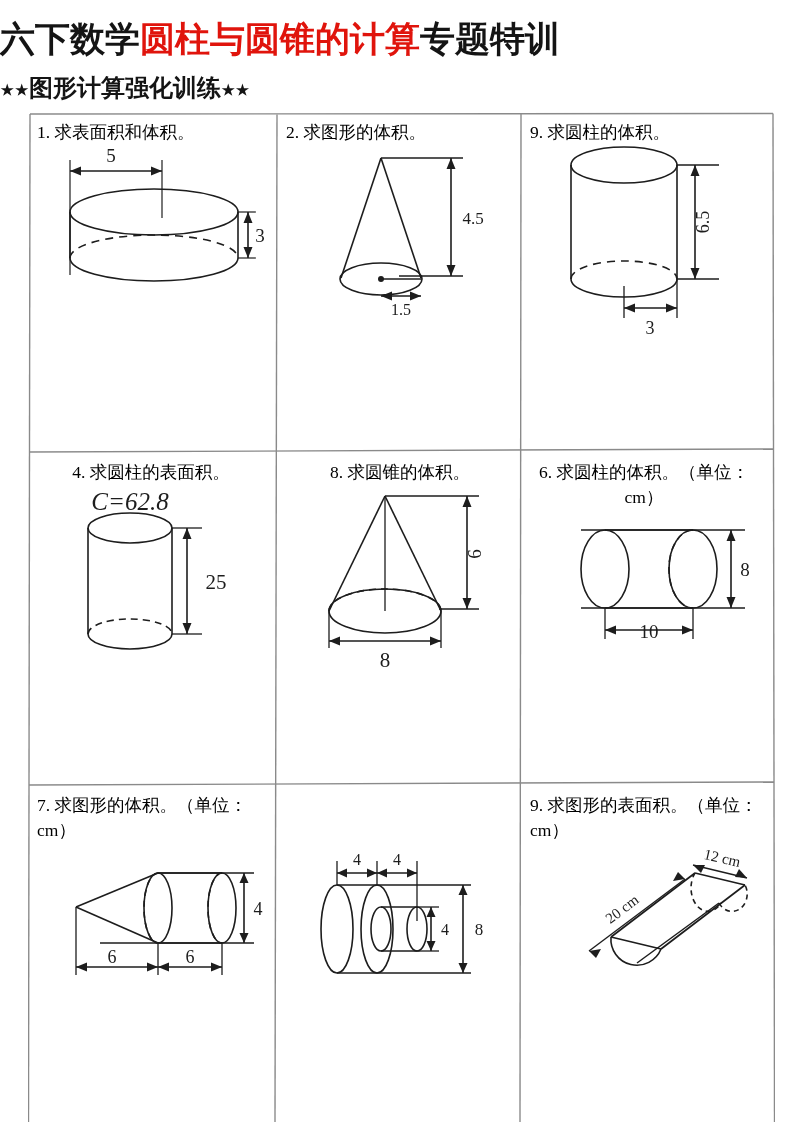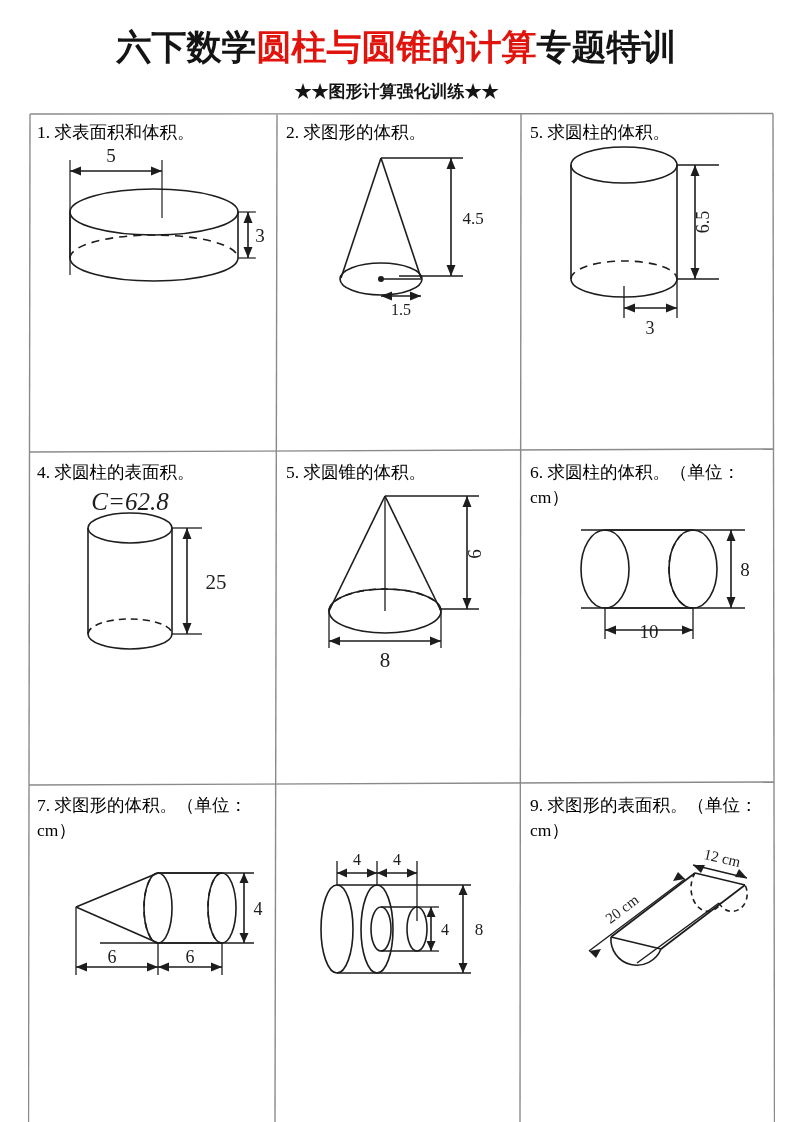--- a/index.html
+++ b/index.html
@@ -11,42 +11,41 @@
     width: 793px;
     height: 1122px;
     position: relative;
     font-family: "Liberation Sans", "DejaVu Sans", sans-serif;
     overflow: hidden;
   }
 
   
   #header {
     position: absolute;
-    left: 0; top: 8px;
+    left: 0; top: 0;
     width: 793px;
-    text-align: center;
   }
   #main-title {
     margin: 0;
     padding-top: 16px;
     font-size: 35px;
     font-weight: bold;
     letter-spacing: 0px;
     color: #141414;
     font-family: "DejaVu Sans", "Liberation Sans", sans-serif;
     white-space: nowrap;
   }
   #main-title .hl { color: #e0140c; }
   #sub-title {
     margin: 0;
     padding-top: 9px;
-    font-size: 17px;
+    font-size: 24px;
     font-weight: bold;
     color: #141414;
-    font-family: Liberation Serif, serif;
+    font-family: Liberation Mono, monospace;
     white-space: nowrap;
   }
 
   
   #grid {
     position: absolute;
     left: 28px;
     top: 112px;
     width: 747px;
     height: 1010px;
@@ -72,21 +71,21 @@
     position: absolute;
     left: 0;
   }
   .fig svg { display: block; }
 
   
   .col0 { left: 0px;   width: 249px; }
   .col1 { left: 249px; width: 244px; padding-left: 6px; }
   .col2 { left: 493px; width: 254px; }
   .row0 { top: 0px;   height: 340px; }
-  .row1 { top: 340px; height: 333px; }
+  .row1 { top: 340px; height: 333px; text-align: center; }
   .row2 { top: 673px; height: 337px; }
 </style>
 </head>
 <body>
 
 <div id="header">
   <div id="main-title"><span>六下数学</span><span class="hl">圆柱与圆锥的计算</span><span>专题特训</span></div>
   <div id="sub-title">★★图形计算强化训练★★</div>
 </div>
 
@@ -168,21 +167,21 @@
           <path d="M130,158 l-11,-4.5 l0,9 z" fill="#1d1d1d" stroke="none"></path>
           <circle cx="90" cy="141" r="3" fill="#1d1d1d" stroke="none"></circle>
         </g>
         <text x="182" y="86" text-anchor="middle" font-family="Liberation Serif, serif" font-size="17" fill="#1d1d1d">4.5</text>
         <text x="110" y="177" text-anchor="middle" font-family="Liberation Serif, serif" font-size="16" fill="#1d1d1d">1.5</text>
       </svg>
     </div>
   </div>
 
   <div class="cell col2 row0">
-    <div class="q-text">5. 求圆柱的体积。</div>
+    <div class="q-text">9. 求圆柱的体积。</div>
     <div class="fig" style="top:26px;left:40px">
       <svg width="205" height="200" viewBox="0 0 205 200">
         <g stroke="#1d1d1d" fill="none" stroke-width="1.6">
 
           <ellipse cx="63" cy="27" rx="53" ry="18"></ellipse>
 
           <path d="M10,27 L10,141"></path>
           <path d="M116,27 L116,141"></path>
 
           <path d="M10,141 A53,18 0 0 0 116,141"></path>
@@ -231,21 +230,21 @@
           <path d="M119,52 l-4.5,11 l9,0 z" fill="#1d1d1d" stroke="none"></path>
           <path d="M119,158 l-4.5,-11 l9,0 z" fill="#1d1d1d" stroke="none"></path>
         </g>
         <text x="62" y="34" text-anchor="middle" font-family="Liberation Serif, serif" font-size="25" font-style="italic" fill="#1d1d1d">C=62.8</text>
         <text x="148" y="113" text-anchor="middle" font-family="Liberation Serif, serif" font-size="21" fill="#1d1d1d">25</text>
       </svg>
     </div>
   </div>
 
   <div class="cell col1 row1">
-    <div class="q-text">5. 求圆锥的体积。</div>
+    <div class="q-text">8. 求圆锥的体积。</div>
     <div class="fig" style="top:26px;left:22px">
       <svg width="215" height="195" viewBox="0 0 215 195">
         <g stroke="#1d1d1d" fill="none" stroke-width="1.6">
 
           <path d="M86,18 L180,18" stroke-width="1.4"></path>
 
           <path d="M140,131 L180,131" stroke-width="1.4"></path>
 
           <path d="M86,18 L30,133"></path>
           <path d="M86,18 L142,133"></path>

